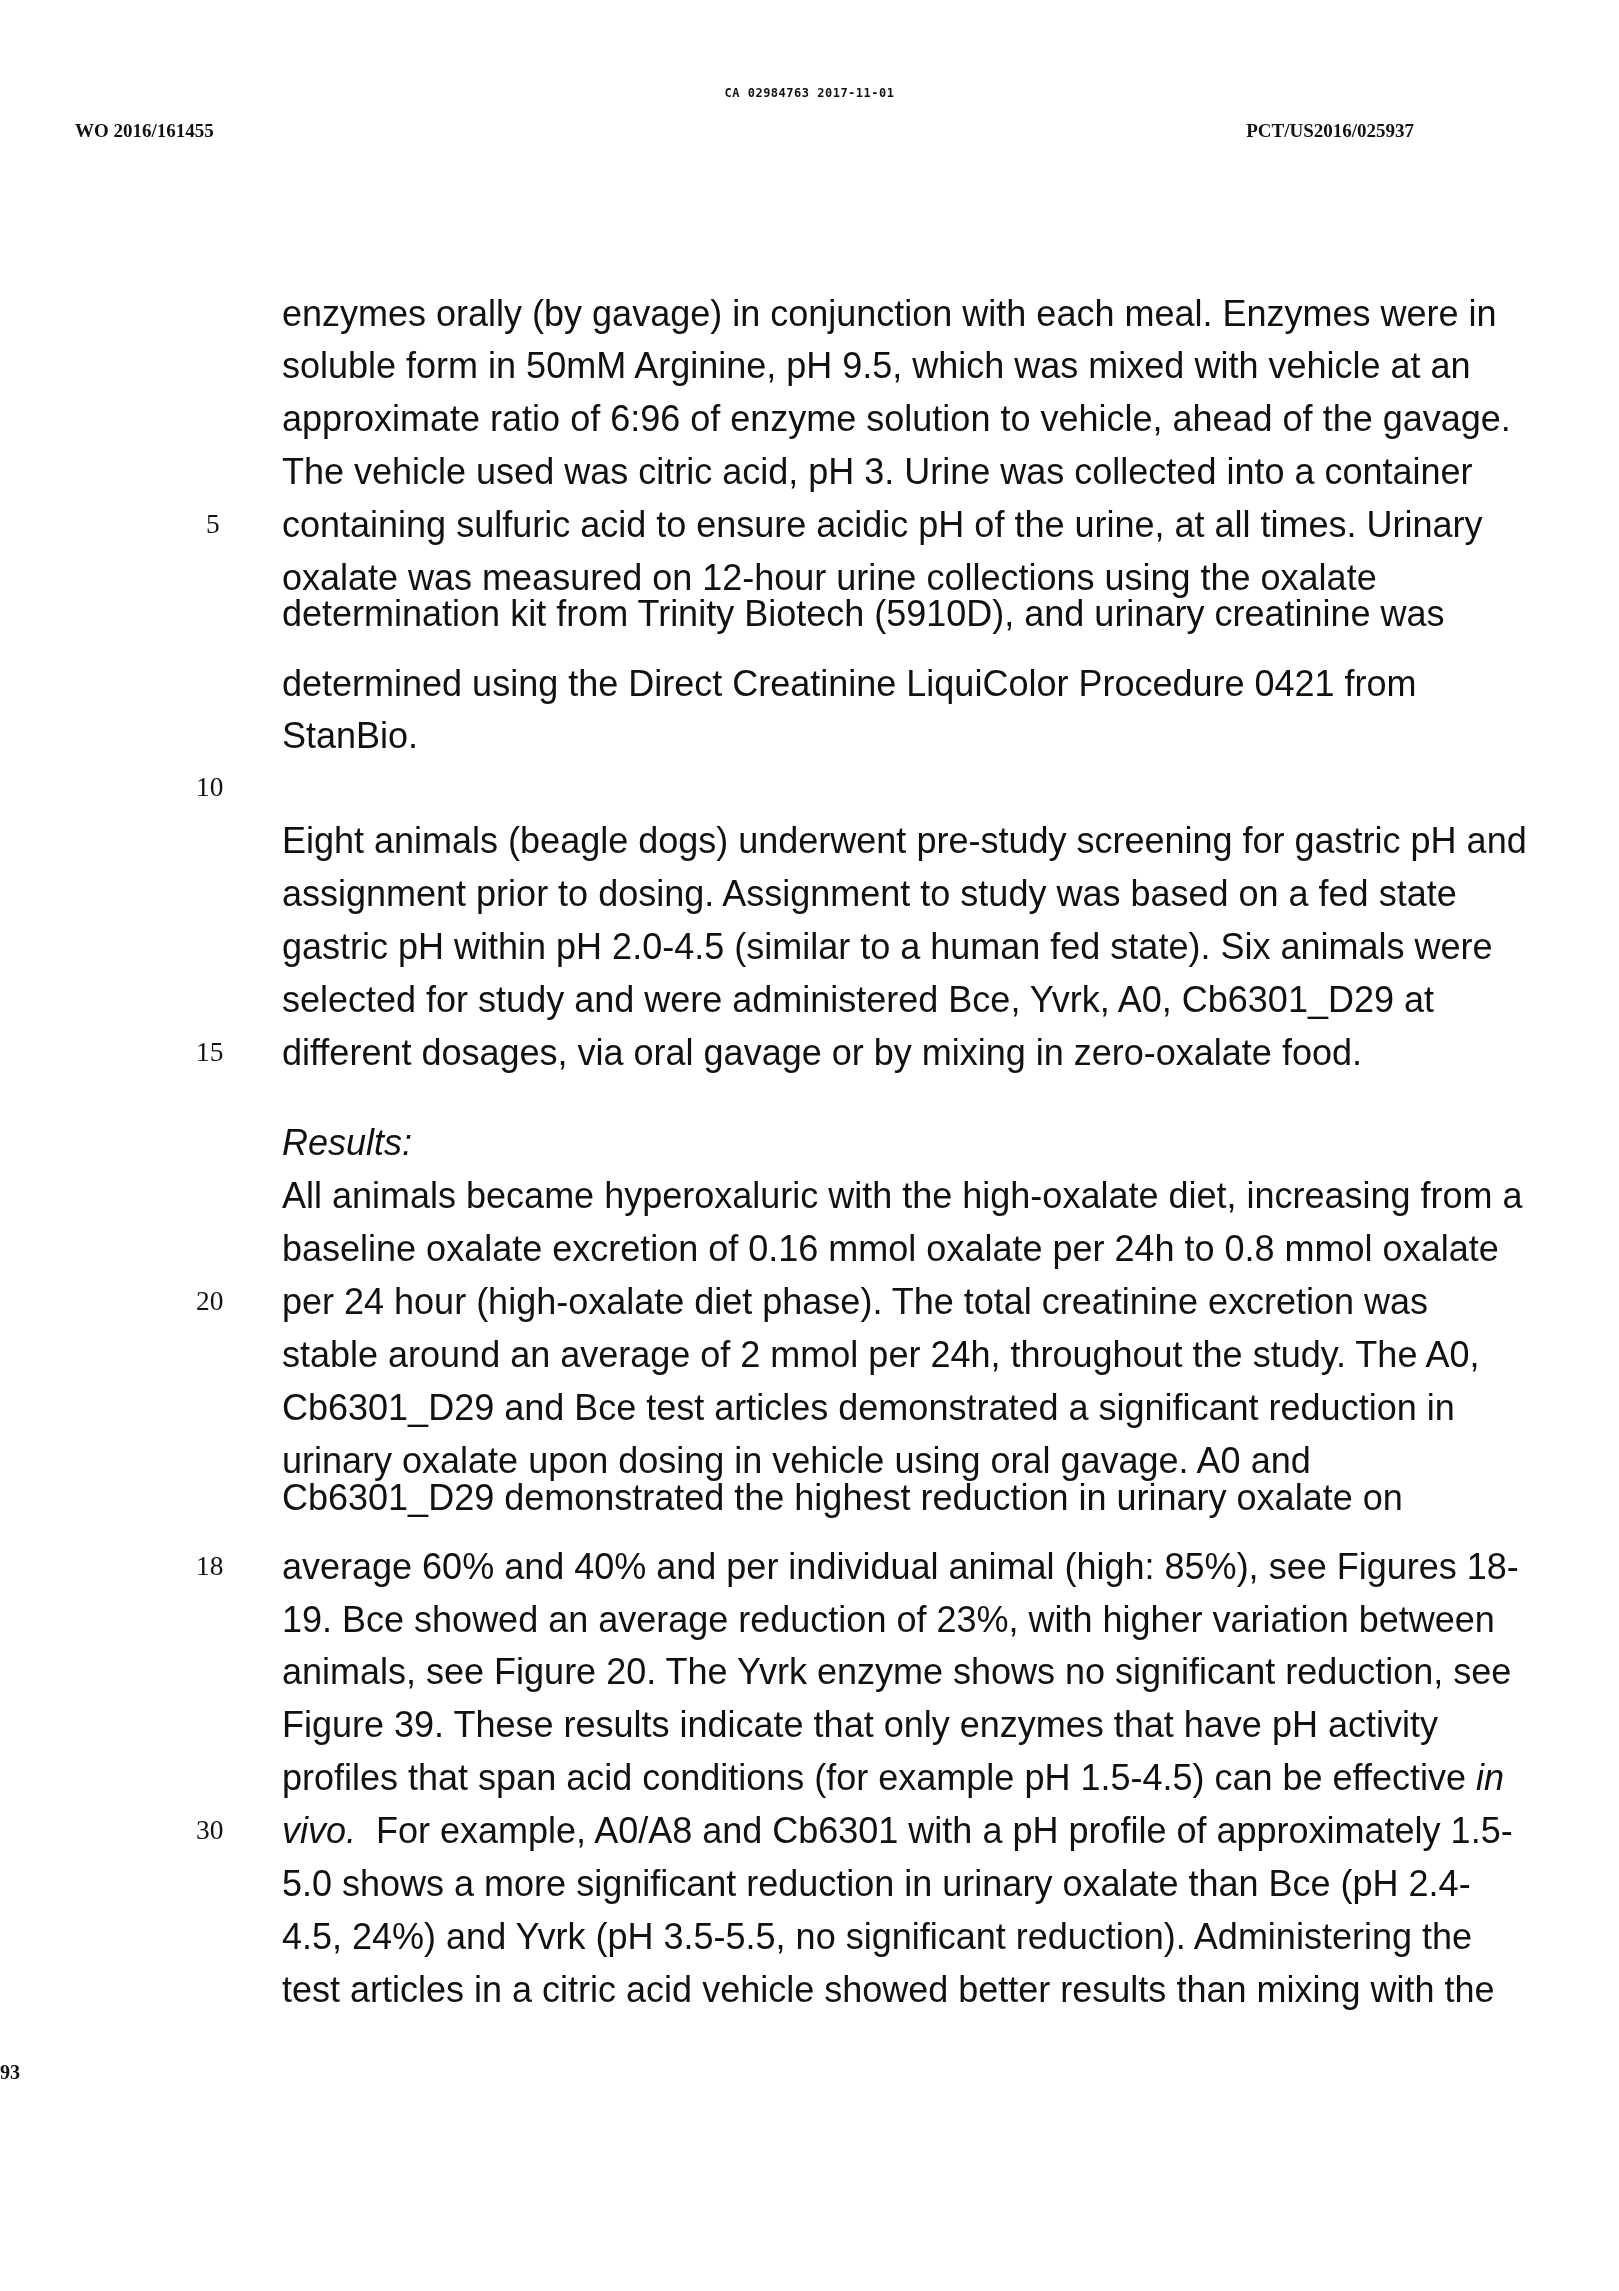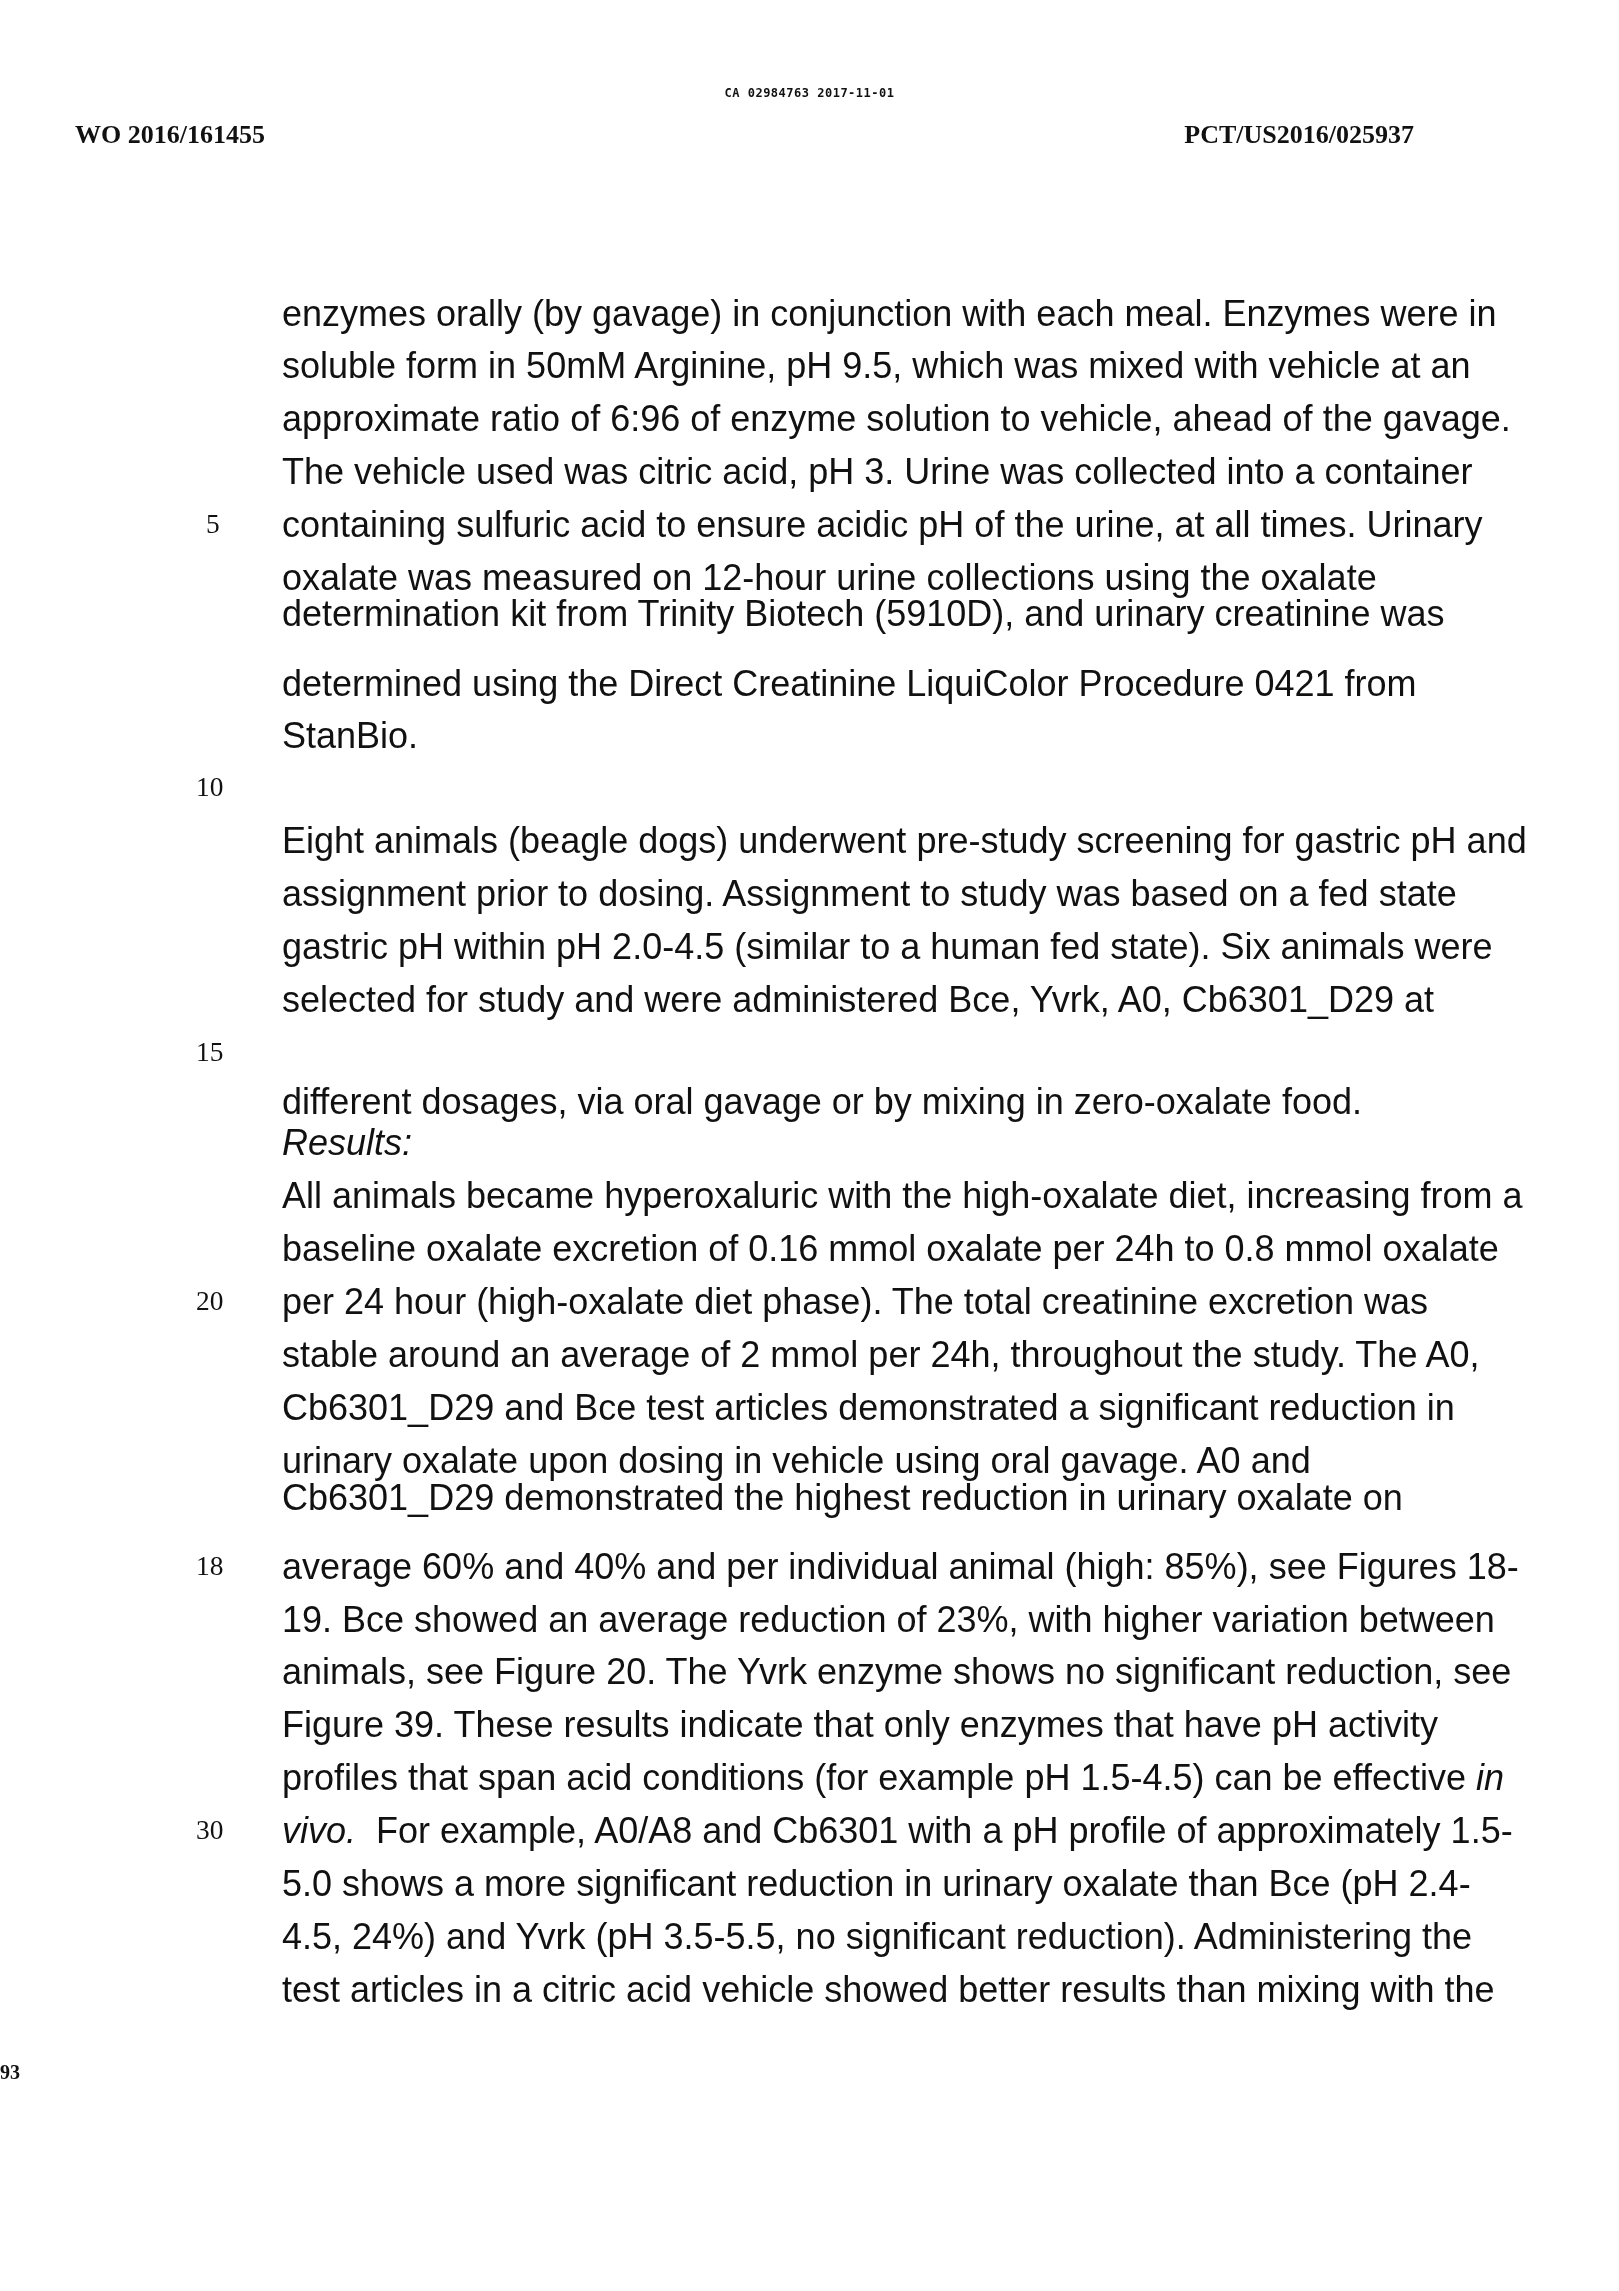--- a/index.html
+++ b/index.html
@@ -1,19 +1,19 @@
 <!DOCTYPE html>
 <html><head>
 <meta charset="utf-8">
 <style>
   html, body { margin: 0; padding: 0; background: #ffffff; }
   body { width: 1619px; height: 2292px; position: relative; overflow: hidden; color: #111; }
   .ca-stamp { position: absolute; top: 86px; left: 0; width: 1619px; text-align: center;
     font-family: "DejaVu Sans Mono", monospace; font-weight: bold; font-size: 12px; letter-spacing: 0.5px; }
-  .hdr { position: absolute; top: 120px; font-family: "Liberation Serif", serif; font-weight: bold; font-size: 26px; }
+  .hdr { position: absolute; top: 120px; font-family: "Liberation Serif", serif; font-weight: bold; font-size: 19px; }
   .hdr-left { left: 75px; }
   .hdr-right { right: 205px; }
   .line { position: absolute; left: 282px; font-family: "Liberation Sans", sans-serif; font-size: 36px;
     white-space: nowrap; line-height: 35px; }
   .lnum { position: absolute; left: 196px; font-family: "Liberation Serif", serif; font-size: 27.4px; line-height: 35px; }
   .italic { font-style: italic; }
   .page-num { position: absolute; top: 2061px; left: 0; width: 1336px; text-align: left;
     font-family: "Liberation Serif", serif; font-weight: bold; font-size: 20px; }
 </style>
 </head>
@@ -33,21 +33,21 @@
   <div class="line" style="top:596px">determination kit from Trinity Biotech (5910D), and urinary creatinine was</div>
   <div class="line" style="top:666px">determined using the Direct Creatinine LiquiColor Procedure 0421 from</div>
   <div class="line" style="top:718px">StanBio.</div>
 </div>
 
 <div>
   <div class="line" style="top:823px">Eight animals (beagle dogs) underwent pre-study screening for gastric pH and</div>
   <div class="line" style="top:876px">assignment prior to dosing. Assignment to study was based on a fed state</div>
   <div class="line" style="top:929px">gastric pH within pH 2.0-4.5 (similar to a human fed state).  Six animals were</div>
   <div class="line" style="top:982px">selected for study and were administered Bce, Yvrk, A0, Cb6301_D29 at</div>
-  <div class="line" style="top:1084px">different dosages, via oral gavage or by mixing in zero-oxalate food.</div>
+  <div class="line" style="top:1035px">different dosages, via oral gavage or by mixing in zero-oxalate food.</div>
 </div>
 
 <div class="line italic" style="top:1125px">Results:</div>
 
 <div>
   <div class="line" style="top:1178px">All animals became hyperoxaluric with the high-oxalate diet, increasing from a</div>
   <div class="line" style="top:1231px">baseline oxalate excretion of 0.16 mmol oxalate per 24h to 0.8 mmol oxalate</div>
   <div class="line" style="top:1284px">per 24 hour (high-oxalate diet phase).  The total creatinine excretion was</div>
   <div class="line" style="top:1337px">stable around an average of 2 mmol per 24h, throughout the study.  The A0,</div>
   <div class="line" style="top:1390px">Cb6301_D29 and Bce test articles demonstrated a significant reduction in</div>

